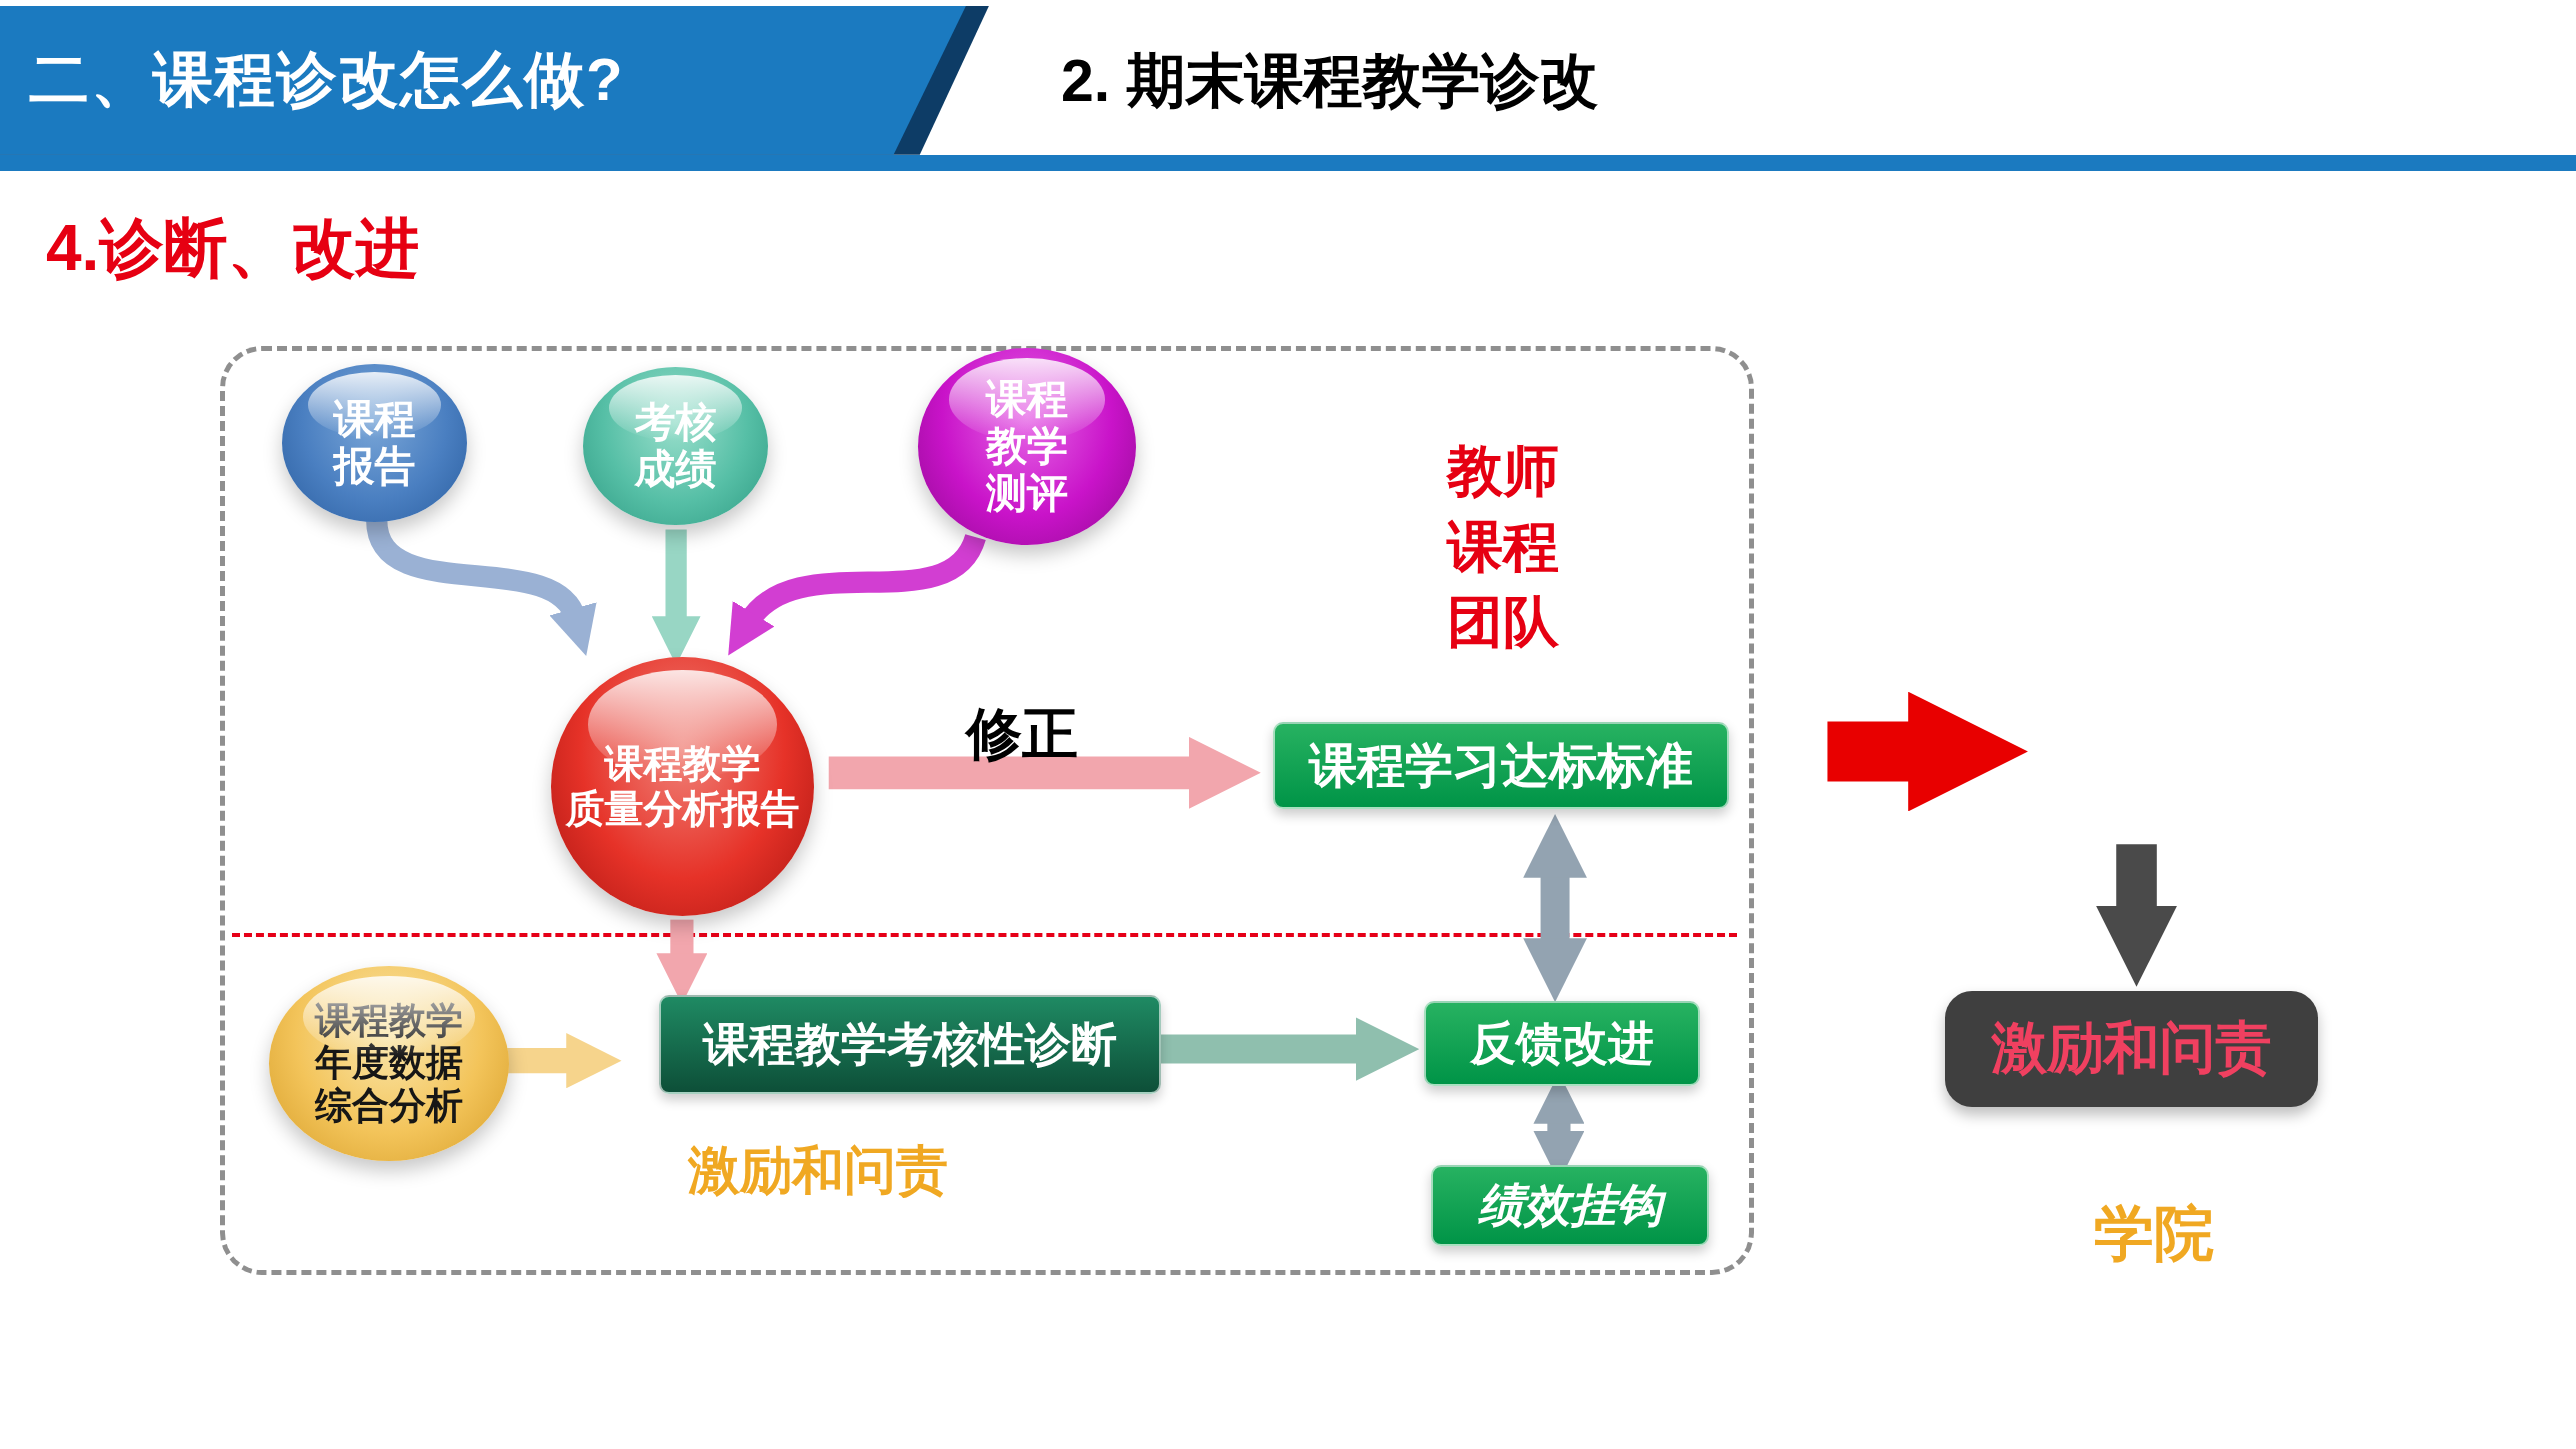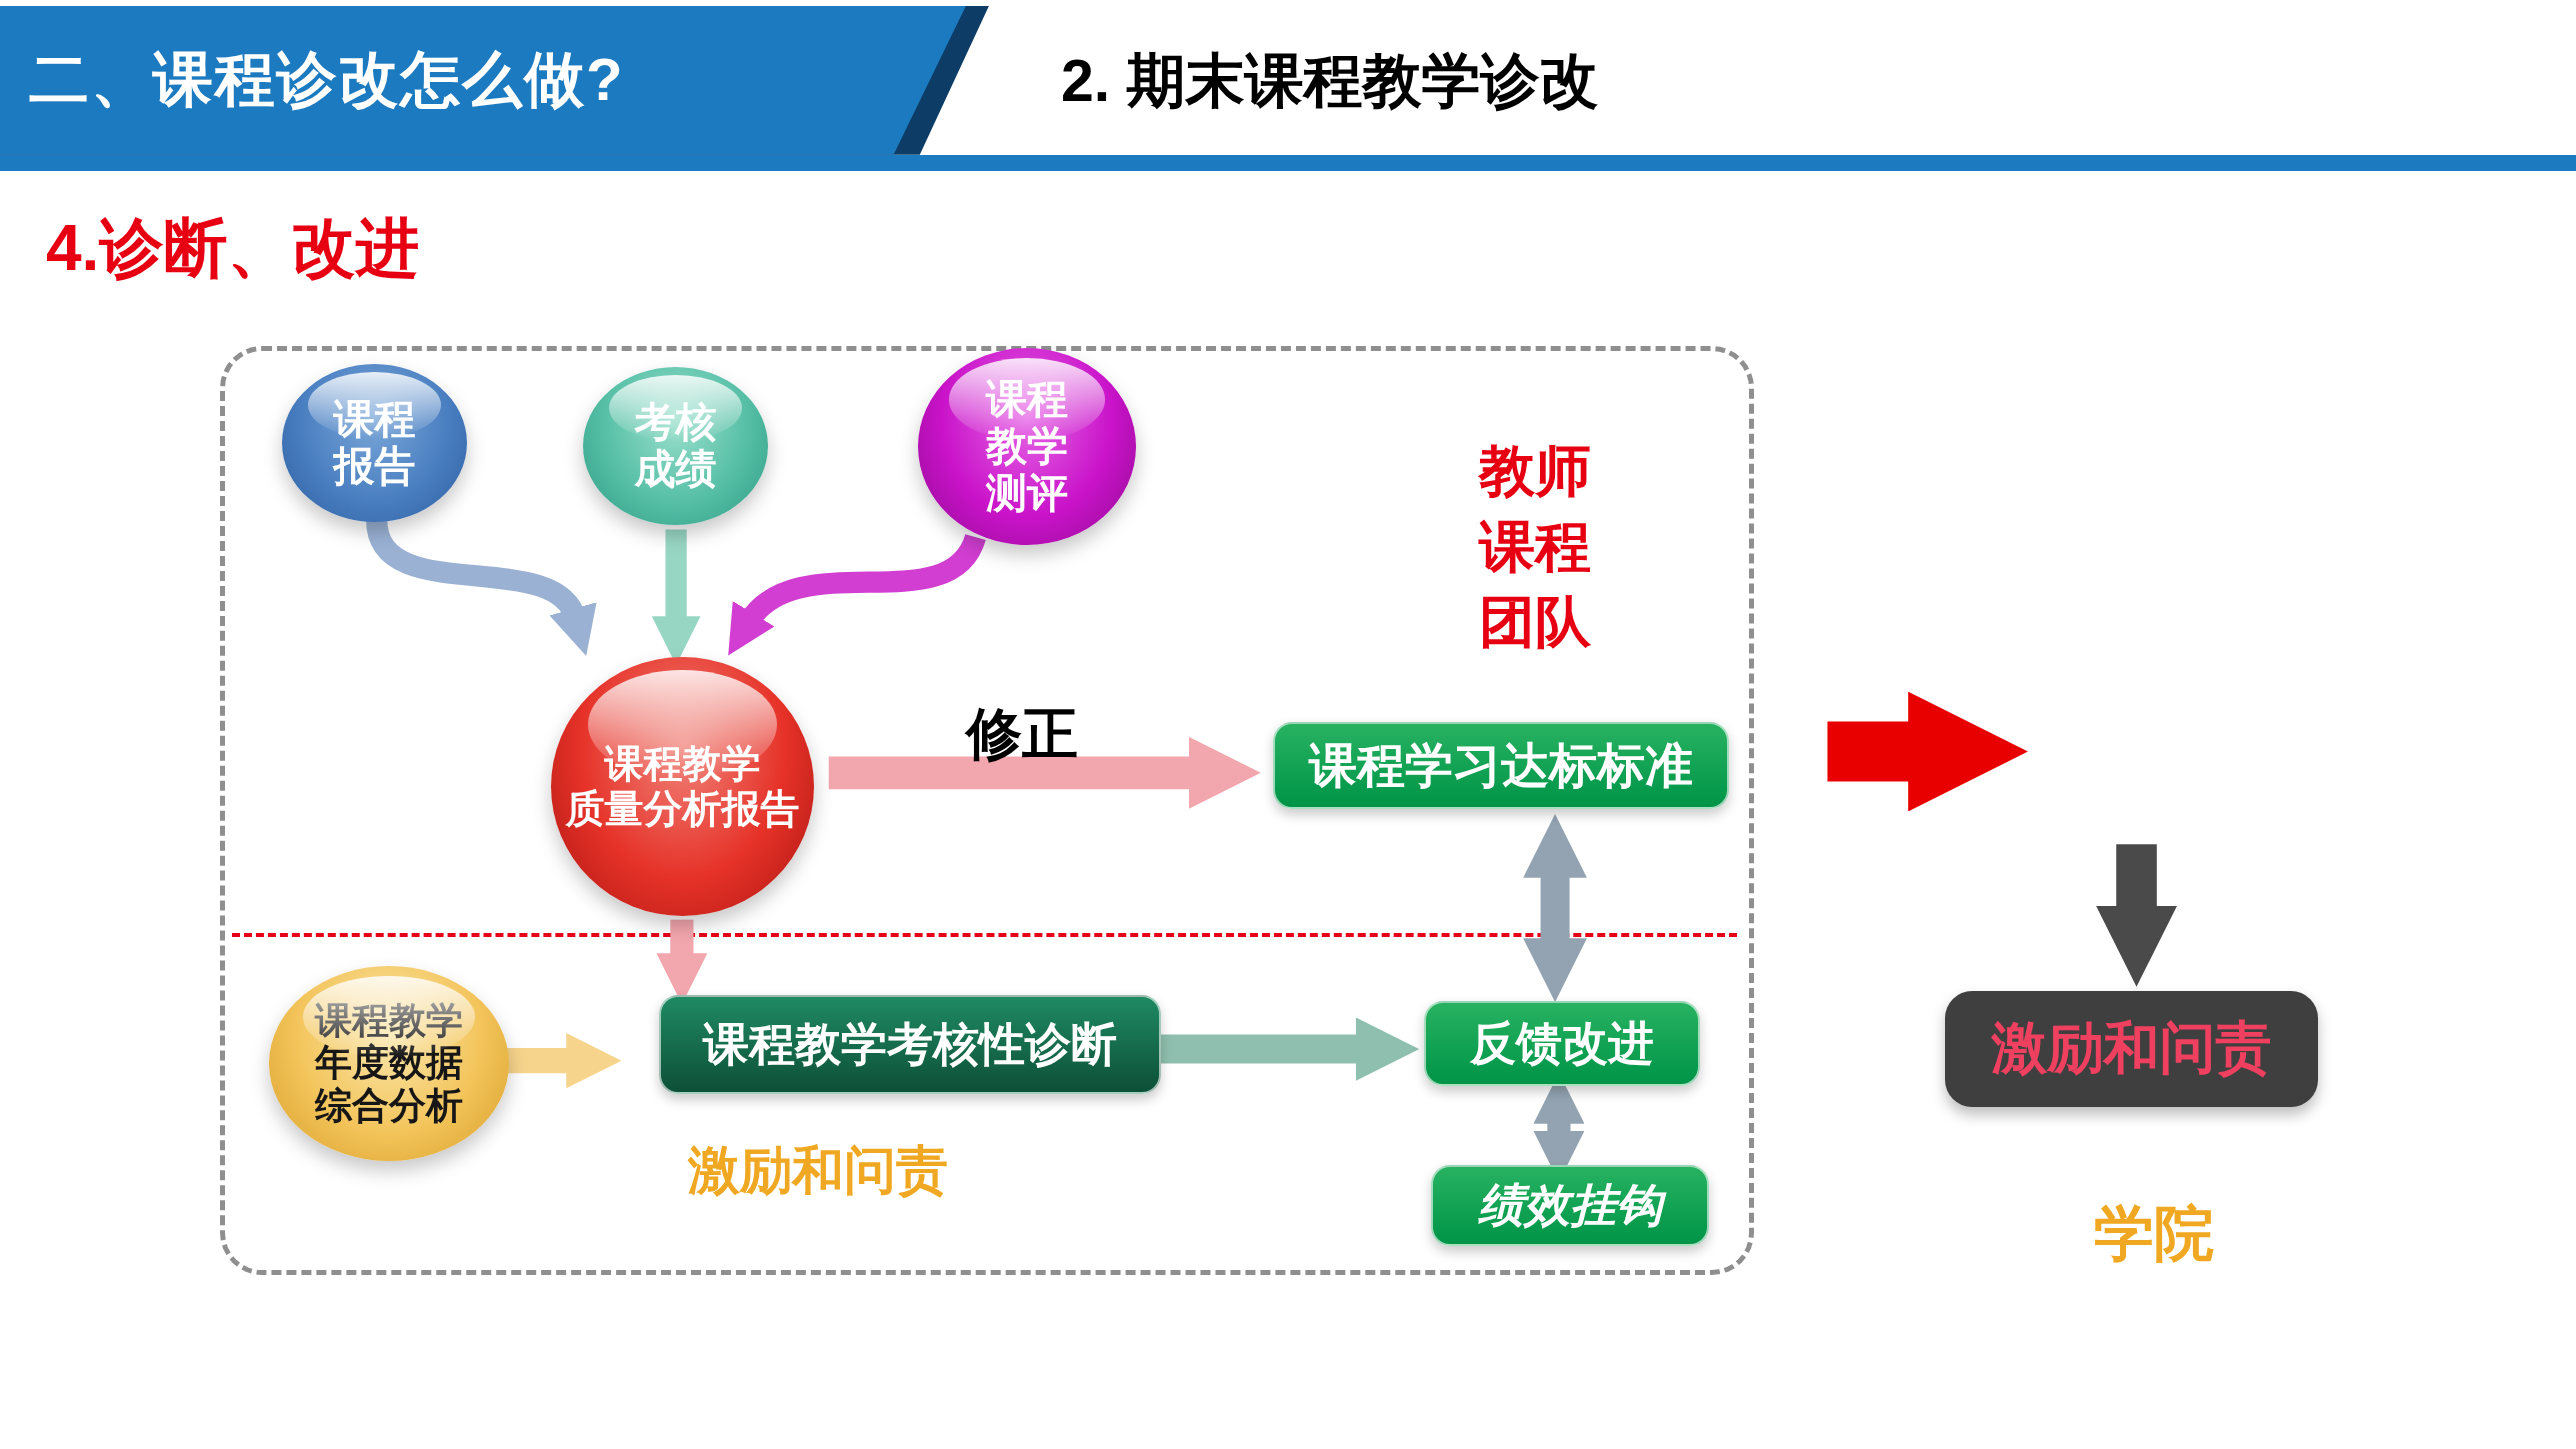--- a/index.html
+++ b/index.html
@@ -40,36 +40,36 @@
   .sp-quality{left:551px;top:657px;width:263px;height:259px;color:#fff;font-size:39px;
     background:radial-gradient(ellipse at 50% 35%,#f0837a 0%,#e63228 55%,#a81410 100%);}
   .sp-annual{left:269px;top:966px;width:240px;height:195px;color:#161616;font-size:37px;
     background:radial-gradient(ellipse at 50% 35%,#fae7ad 0%,#f3c45a 55%,#d59c26 100%);}
   .sp-bigdata{left:2034px;top:620px;width:201px;height:195px;color:#fff;font-size:52px;
     background:radial-gradient(ellipse at 50% 35%,#8c8c8c 0%,#2b2b2b 60%,#000 100%);}
   .sp-bigdata::before{background:linear-gradient(rgba(255,255,255,.95),rgba(255,255,255,.05));}
 
   
   .gbox{position:absolute;display:flex;align-items:center;justify-content:center;
-    color:#fff;font-weight:bold;border-radius:19px;box-sizing:border-box;
+    color:#fff;font-weight:bold;border-radius:10px;box-sizing:border-box;
     background:linear-gradient(180deg,#27b261,#009447);border:2.9px solid rgba(255,255,255,.6);
     box-shadow:0 5.8px 11.6px rgba(0,0,0,.2);}
   .box-standard{left:1273px;top:722px;width:456px;height:87px;font-size:48px;}
   .box-diagnosis{left:614px;top:995px;width:502px;height:99px;font-size:46px;
     background:linear-gradient(180deg,#1f8a63,#0d4f38);margin-left:45px;}
   .box-feedback{left:1424px;top:1001px;width:276px;height:85px;font-size:46px;}
   .box-performance{left:1431px;top:1165px;width:278px;height:81px;font-size:46px;font-style:italic;}
   .box-incentive{left:1945px;top:991px;width:373px;height:116px;border-radius:27px;
     background:#3f3f3f;border:none;color:#f04060;font-size:56px;font-weight:bold;
     display:flex;align-items:center;justify-content:center;position:absolute;
     box-shadow:0 7.7px 13.5px rgba(0,0,0,.25);}
 
   
   .lbl{position:absolute;font-weight:bold;white-space:pre-line;}
-  .lbl-team{left:1447px;top:433px;font-size:56px;color:#e60012;line-height:1.35;text-align:center;margin-left:32px;}
+  .lbl-team{left:1447px;top:433px;font-size:56px;color:#e60012;line-height:1.35;text-align:center;}
   .lbl-fix{left:966px;top:697px;font-size:56px;color:#000;}
   .lbl-unit{left:688px;top:1136px;font-size:52px;color:#f0a822;}
   .lbl-college{left:2094px;top:1194px;font-size:60px;color:#f0a822;}
 
   .arrows{position:absolute;left:0;top:0;width:2576px;height:1450px;pointer-events:none;}
 </style>
 </head>
 <body>
 
 <div class="stage">

